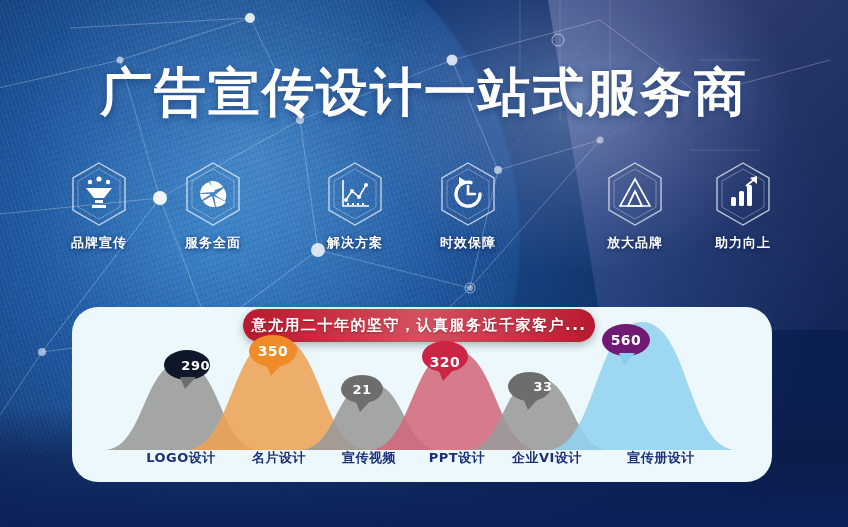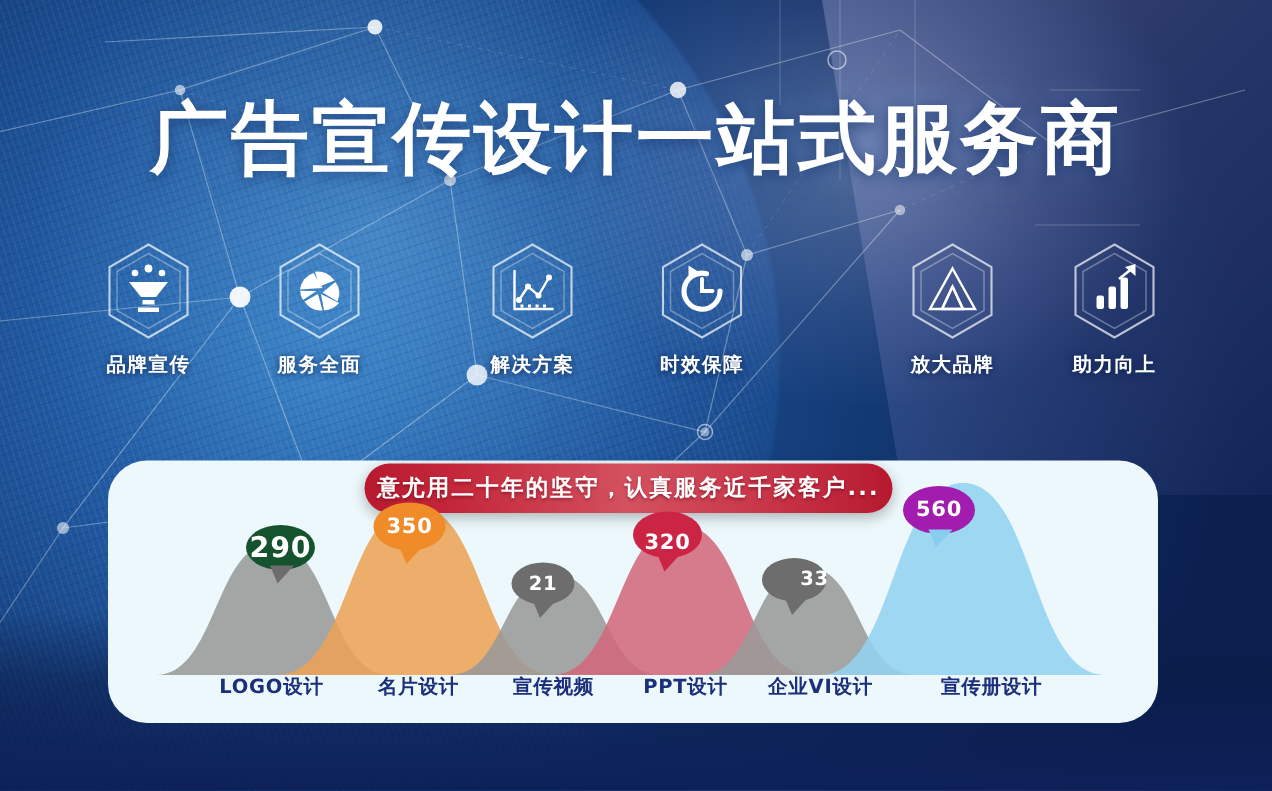--- a/index.html
+++ b/index.html
@@ -290,41 +290,41 @@
           <path d="M32,143 C72.56,143 71,55 110,55 C149,55 147.44,143 188,143 Z" fill="#9a9a9a" fill-opacity="0.88"></path>
           <path d="M113,143 C160.84,143 159,30 205,30 C251,30 249.16,143 297,143 Z" fill="#eda257" fill-opacity="0.88"></path>
           <path d="M228,143 C264.4,143 263,76 298,76 C333,76 331.6,143 368,143 Z" fill="#9a9a9a" fill-opacity="0.88"></path>
           <path d="M296,143 C340.72,143 339,43 382,43 C425,43 423.28,143 468,143 Z" fill="#d1697c" fill-opacity="0.88"></path>
           <path d="M394,143 C431.44,143 430,71 466,71 C502,71 500.56,143 538,143 Z" fill="#9a9a9a" fill-opacity="0.88"></path>
           <path d="M475,143 C524.4,143 522.5,15 570,15 C617.5,15 615.6,143 665,143 Z" fill="#93d2f0" fill-opacity="0.88"></path>
         </g>
     </svg>
   </div>
 
-  <div class="bubble" style="left:164px;top:350px;width:46px;height:30px;font-size:19px;background:#14532d;color:#6d6d6d;">
+  <div class="bubble" style="left:164px;top:350px;width:46px;height:30px;font-size:13px;background:#0f172a;color:#6d6d6d;justify-content:flex-end;">
     <span style="color:#fff;">290</span>
     <i class="tail"></i>
   </div>
   <div class="bubble" style="left:249px;top:335px;width:48px;height:32px;font-size:14px;background:#ef8b28;color:#ef8b28;">
     <span style="color:#fff;">350</span>
     <i class="tail"></i>
   </div>
   <div class="bubble" style="left:341px;top:375px;width:42px;height:28px;font-size:13px;background:#6d6d6d;color:#6d6d6d;">
     <span style="color:#fff;">21</span>
     <i class="tail"></i>
   </div>
   <div class="bubble" style="left:422px;top:341px;width:46px;height:31px;font-size:14px;background:#cc2444;color:#cc2444;">
     <span style="color:#fff;margin-top:10px;">320</span>
     <i class="tail"></i>
   </div>
   <div class="bubble" style="left:508px;top:372px;width:43px;height:29px;font-size:13px;background:#6d6d6d;color:#6d6d6d;">
     <span style="color:#fff;margin-left:27px;">33</span>
     <i class="tail"></i>
   </div>
-  <div class="bubble" style="left:602px;top:324px;width:48px;height:32px;font-size:14px;background:#a21caf;color:#86cdee;">
+  <div class="bubble" style="left:602px;top:324px;width:48px;height:32px;font-size:14px;background:#701a75;color:#86cdee;">
     <span style="color:#fff;">560</span>
     <i class="tail"></i>
   </div>
 
   <div class="axis-labels">
     <div class="axis-label" style="left:152px;width:110px;">名片设计</div>
     <div class="axis-label" style="left:44px;width:130px;">LOGO设计</div>
     <div class="axis-label" style="left:242px;width:110px;">宣传视频</div>
     <div class="axis-label" style="left:330px;width:110px;">PPT设计</div>
     <div class="axis-label" style="left:412px;width:126px;">企业VI设计</div>

